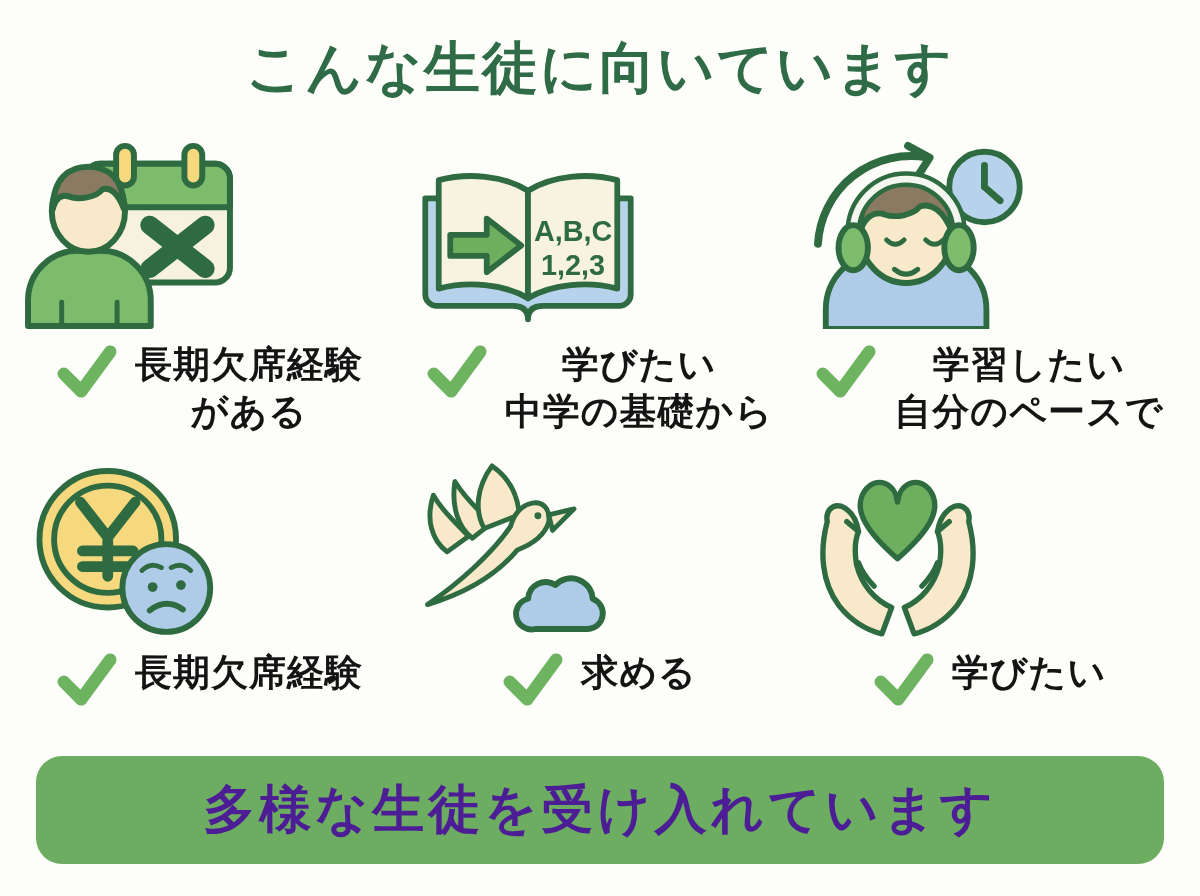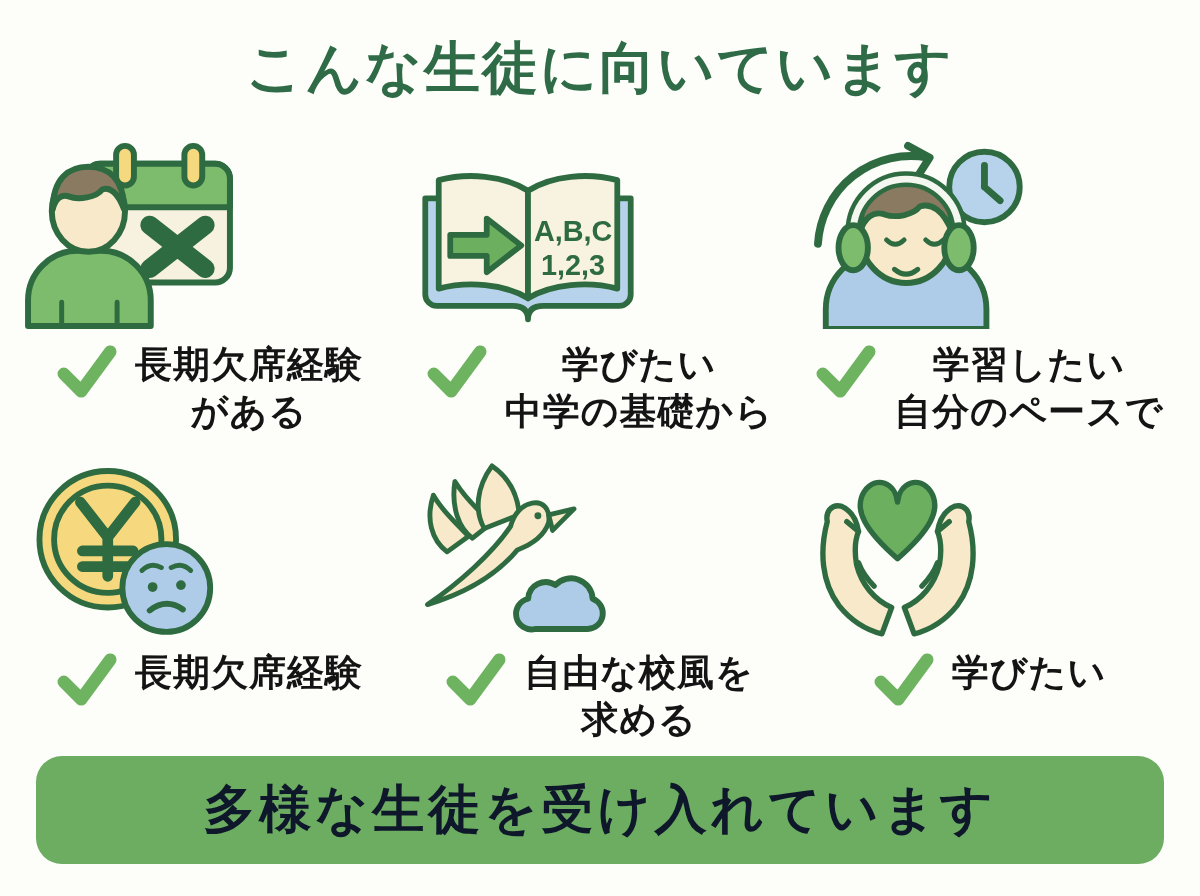--- a/index.html
+++ b/index.html
@@ -53,21 +53,21 @@
     position:absolute;
     left:36px;right:36px;top:756px;
     height:108px;
     background:#6cad62;
     border-radius:26px;
     display:flex;
     align-items:center;
     justify-content:center;
   }
   .banner span{
-    color:#0f172a;
+    color:#4c1d95;
     font-size:52px;
     font-weight:800;
     letter-spacing:4px;
   }
   .bktext{font-family:"Liberation Sans",sans-serif;font-weight:bold;}
 </style>
 </head>
 <body>
 
 <div class="page">
@@ -205,21 +205,20 @@
         <div>長期欠席経験</div>
         <div></div>
       </div>
     </div>
 
     <div class="caption">
       <svg class="check" width="60" height="56" viewBox="0 0 62 58">
         <path d="M7 32 L25 50 L55 9" fill="none" stroke="#6db360" stroke-width="13" stroke-linecap="round" stroke-linejoin="round"></path>
       </svg>
       <div class="lines">
-        <div>自由な校風を</div>
         <div>求める</div>
       </div>
     </div>
 
     <div class="caption">
       <svg class="check" width="60" height="56" viewBox="0 0 62 58">
         <path d="M7 32 L25 50 L55 9" fill="none" stroke="#6db360" stroke-width="13" stroke-linecap="round" stroke-linejoin="round"></path>
       </svg>
       <div class="lines">
         <div>学びたい</div>

